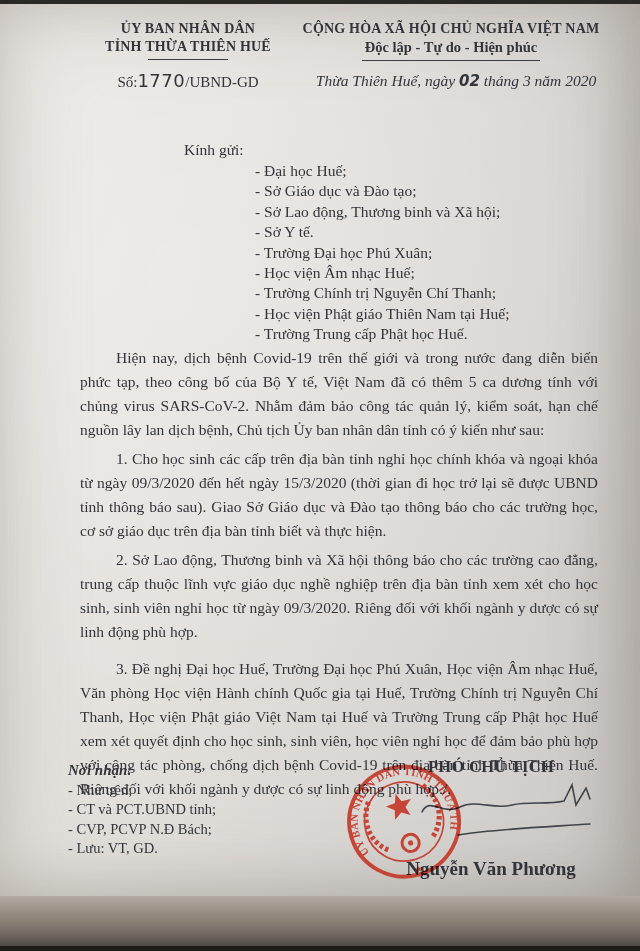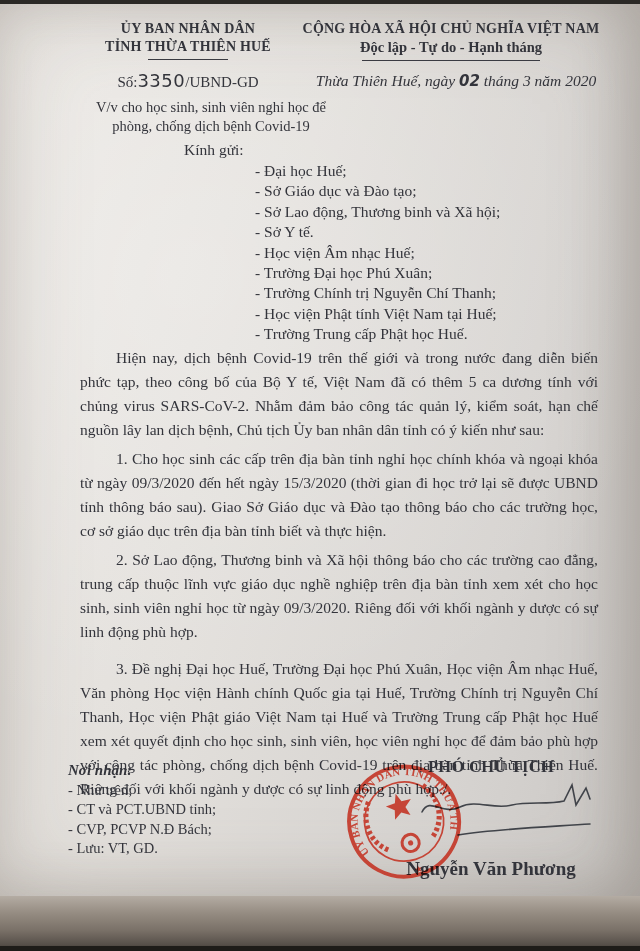--- a/index.html
+++ b/index.html
@@ -78,42 +78,38 @@
 
   <div class="content">
 
     <div class="hdr-left">
       <div class="hdr-line">ỦY BAN NHÂN DÂN</div>
       <div class="hdr-line">TỈNH THỪA THIÊN HUẾ</div>
       <hr class="rule rule-left">
     </div>
     <div class="hdr-right">
       <div class="hdr-line">CỘNG HÒA XÃ HỘI CHỦ NGHĨA VIỆT NAM</div>
-      <div class="hdr-motto">Độc lập - Tự do - Hạnh tháng</div>
+      <div class="hdr-motto">Độc lập - Tự do - Hiện phúc</div>
       <hr class="rule rule-right">
     </div>
 
-    <div class="doc-no"><span>Số:</span><span class="hand-no">3350</span><span>/UBND-GD</span></div>
+    <div class="doc-no"><span>Số:</span><span class="hand-no">1770</span><span>/UBND-GD</span></div>
     <div class="date-line"><span>Thừa Thiên Huế, ngày </span><span class="hand-day">02</span><span> tháng 3 năm 2020</span></div>
 
-    <div class="subject">
-      <div>V/v cho học sinh, sinh viên nghỉ học để</div>
-      <div>phòng, chống dịch bệnh Covid-19</div>
-    </div>
 
     <div class="salutation">Kính gửi:</div>
     <div class="recipients">
       <div>- Đại học Huế;</div>
       <div>- Sở Giáo dục và Đào tạo;</div>
       <div>- Sở Lao động, Thương binh và Xã hội;</div>
       <div>- Sở Y tế.</div>
+      <div>- Trường Đại học Phú Xuân;</div>
       <div>- Học viện Âm nhạc Huế;</div>
-      <div>- Trường Đại học Phú Xuân;</div>
       <div>- Trường Chính trị Nguyễn Chí Thanh;</div>
-      <div>- Học viện Phật tính Việt Nam tại Huế;</div>
+      <div>- Học viện Phật giáo Thiên Nam tại Huế;</div>
       <div>- Trường Trung cấp Phật học Huế.</div>
     </div>
 
     <div class="body-block">
       <p>Hiện nay, dịch bệnh Covid-19 trên thế giới và trong nước đang diễn biến phức tạp, theo công bố của Bộ Y tế, Việt Nam đã có thêm 5 ca dương tính với chủng virus SARS-CoV-2. Nhằm đảm bảo công tác quản lý, kiểm soát, hạn chế nguồn lây lan dịch bệnh, Chủ tịch Ủy ban nhân dân tỉnh có ý kiến như sau:</p>
       <p>1. Cho học sinh các cấp trên địa bàn tỉnh nghỉ học chính khóa và ngoại khóa từ ngày 09/3/2020 đến hết ngày 15/3/2020 (thời gian đi học trở lại sẽ được UBND tỉnh thông báo sau). Giao Sở Giáo dục và Đào tạo thông báo cho các trường học, cơ sở giáo dục trên địa bàn tỉnh biết và thực hiện.</p>
       <p>2. Sở Lao động, Thương binh và Xã hội thông báo cho các trường cao đẳng, trung cấp thuộc lĩnh vực giáo dục nghề nghiệp trên địa bàn tỉnh xem xét cho học sinh, sinh viên nghỉ học từ ngày 09/3/2020. Riêng đối với khối ngành y dược có sự linh động phù hợp.</p>
       <p class="point3">3. Đề nghị Đại học Huế, Trường Đại học Phú Xuân, Học viện Âm nhạc Huế, Văn phòng Học viện Hành chính Quốc gia tại Huế, Trường Chính trị Nguyễn Chí Thanh, Học viện Phật giáo Việt Nam tại Huế và Trường Trung cấp Phật học Huế xem xét quyết định cho học sinh, sinh viên, học viên nghỉ học để đảm bảo phù hợp với công tác phòng, chống dịch bệnh Covid-19 trên địa bàn tỉnh Thừa Thiên Huế. Riêng đối với khối ngành y dược có sự linh động phù hợp./.</p>
     </div>
 

